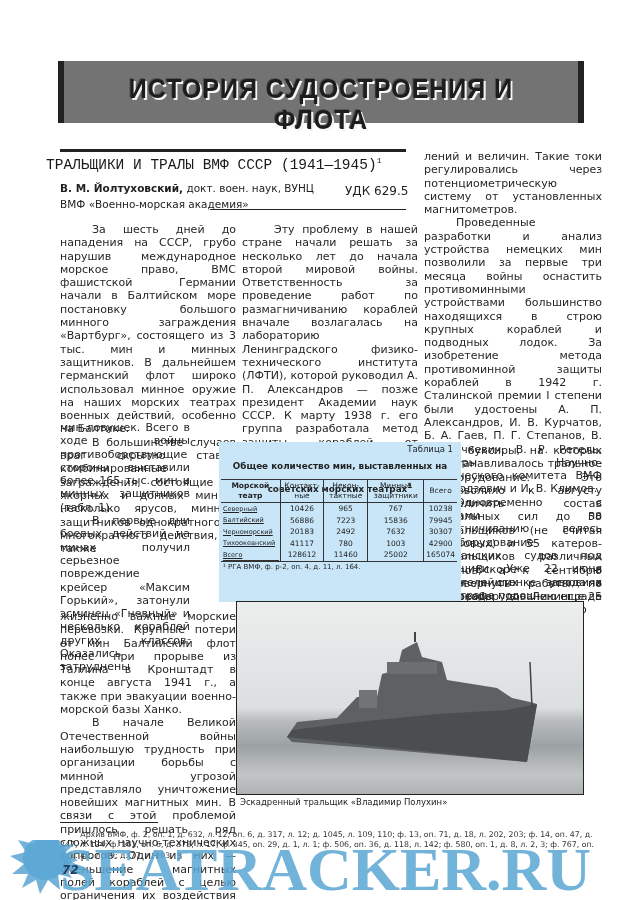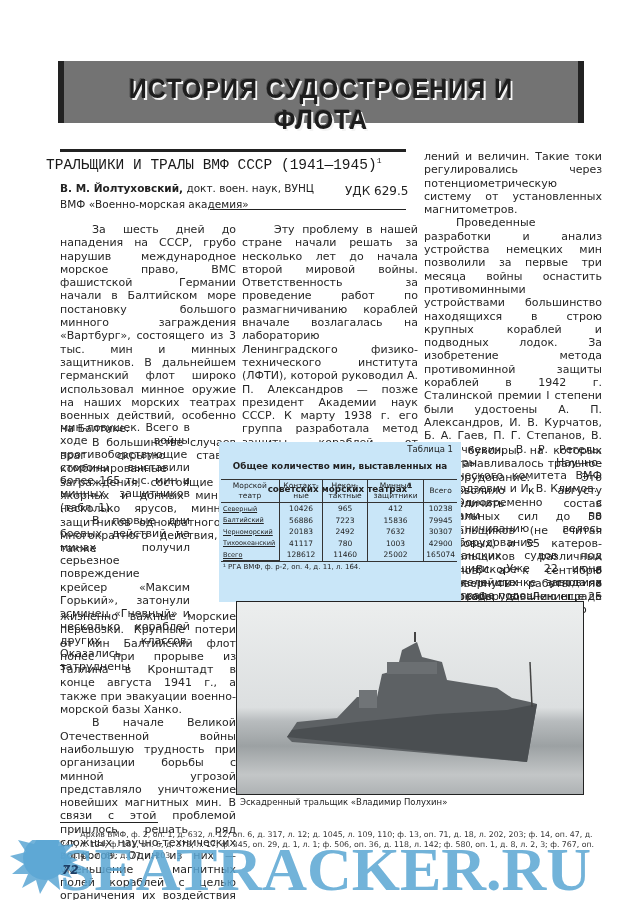--- a/index.html
+++ b/index.html
@@ -26,21 +26,21 @@
   #col1c { left:60px; top:610px; width:176px; }
   #col2 { left:242px; top:223px; width:176px; }
   #col3 { left:424px; top:150px; width:178px; }
   #col3b { left:444px; top:444px; width:158px; }
   #col3c { left:444px; top:563px; width:158px; }
   .tbl-box { position:absolute; left:196px; top:442px; width:242px; height:160px; background:#c9e6f8;margin-left:23px; }
   .tbl-cap { position:absolute; right:8px; top:2px; font-size:8.5px; }
   .tbl-title { position:absolute; left:0; right:0; top:14px; text-align:center; font-size:8.8px; line-height:20px; font-weight:bold; }
   table.mines { position:absolute; left:2px; top:37px; width:236px; border-collapse:collapse; font-size:7.5px; }
   table.mines th { font-weight:normal; border-top:1px solid #333; border-bottom:1px solid #333; border-left:1px solid #333; padding:1px 2px; line-height:10px; text-align:center; }
-  table.mines th:first-child { border-left:none; }
+  table.mines th:first-child { border-left:none;font-weight:bold; }
   table.mines td { border-left:1px solid #333; text-align:center; padding:0 2px; height:11.5px; }
   table.mines td:first-child { border-left:none; text-align:left; font-size:6.5px;text-decoration:underline; }
   table.mines tr:last-child td { border-bottom:1px solid #333; }
   .tbl-note { position:absolute; left:4px; top:121px; font-size:7px; }
   .tbl-note-line { position:absolute; left:4px; top:118px; width:56px; height:1px; background:#333; }
   .photo { position:absolute; left:236px; top:601px; width:346px; height:192px; border:1px solid #222; overflow:hidden;
            background:linear-gradient(#eceeee 0%, #dcdfe0 55%, #b8bcbe 62%, #9ca1a3 75%, #c3c6c7 90%, #aeb2b4 100%); }
   .photo-cap { position:absolute; left:240px; top:797px; font-size:8.5px; font-weight:normal; }
   .fn-line { position:absolute; left:60px; top:822px; width:98px; height:1px; background:#222; }
   .fn { position:absolute; left:60px; top:826px; width:542px; font-size:7.8px; line-height:10.5px; color:#333; text-indent:14px; }
@@ -105,21 +105,21 @@
           <th>Некон-тактные</th>
           <th>Минные защитники</th>
           <th>Всего</th>
         </tr>
       </thead>
     <tbody id="tbody">
         <tr>
           <td>Северный</td>
           <td>10426</td>
           <td>965</td>
-          <td>412</td>
+          <td>767</td>
           <td>10238</td>
         </tr>
         <tr>
           <td>Балтийский</td>
           <td>56886</td>
           <td>7223</td>
           <td>15836</td>
           <td>79945</td>
         </tr>
         <tr>

